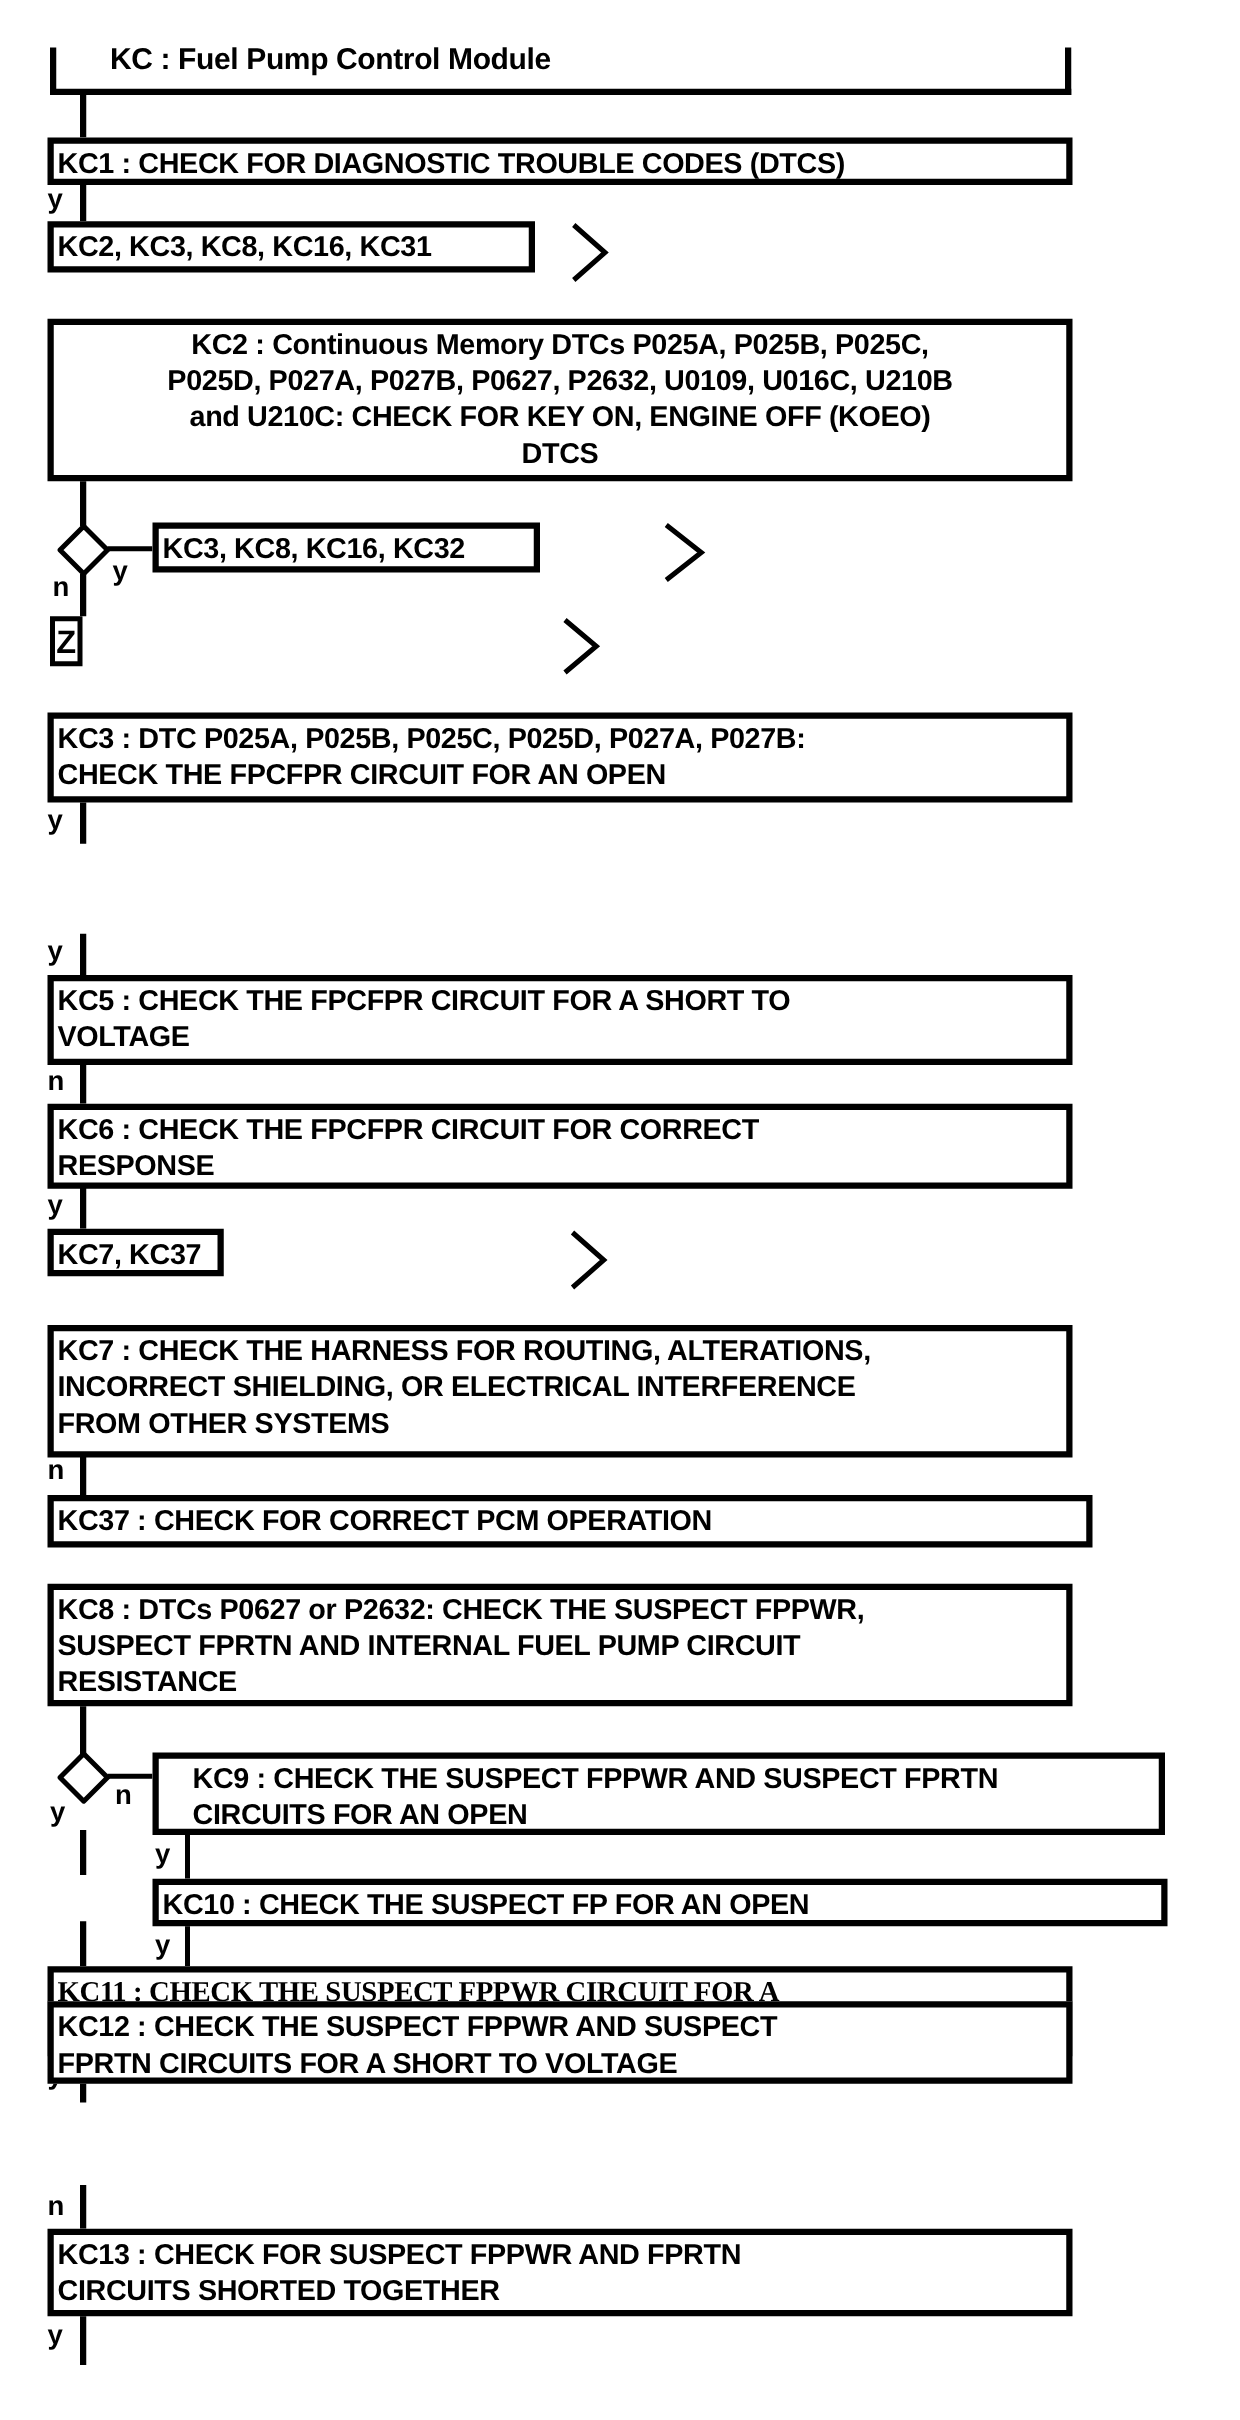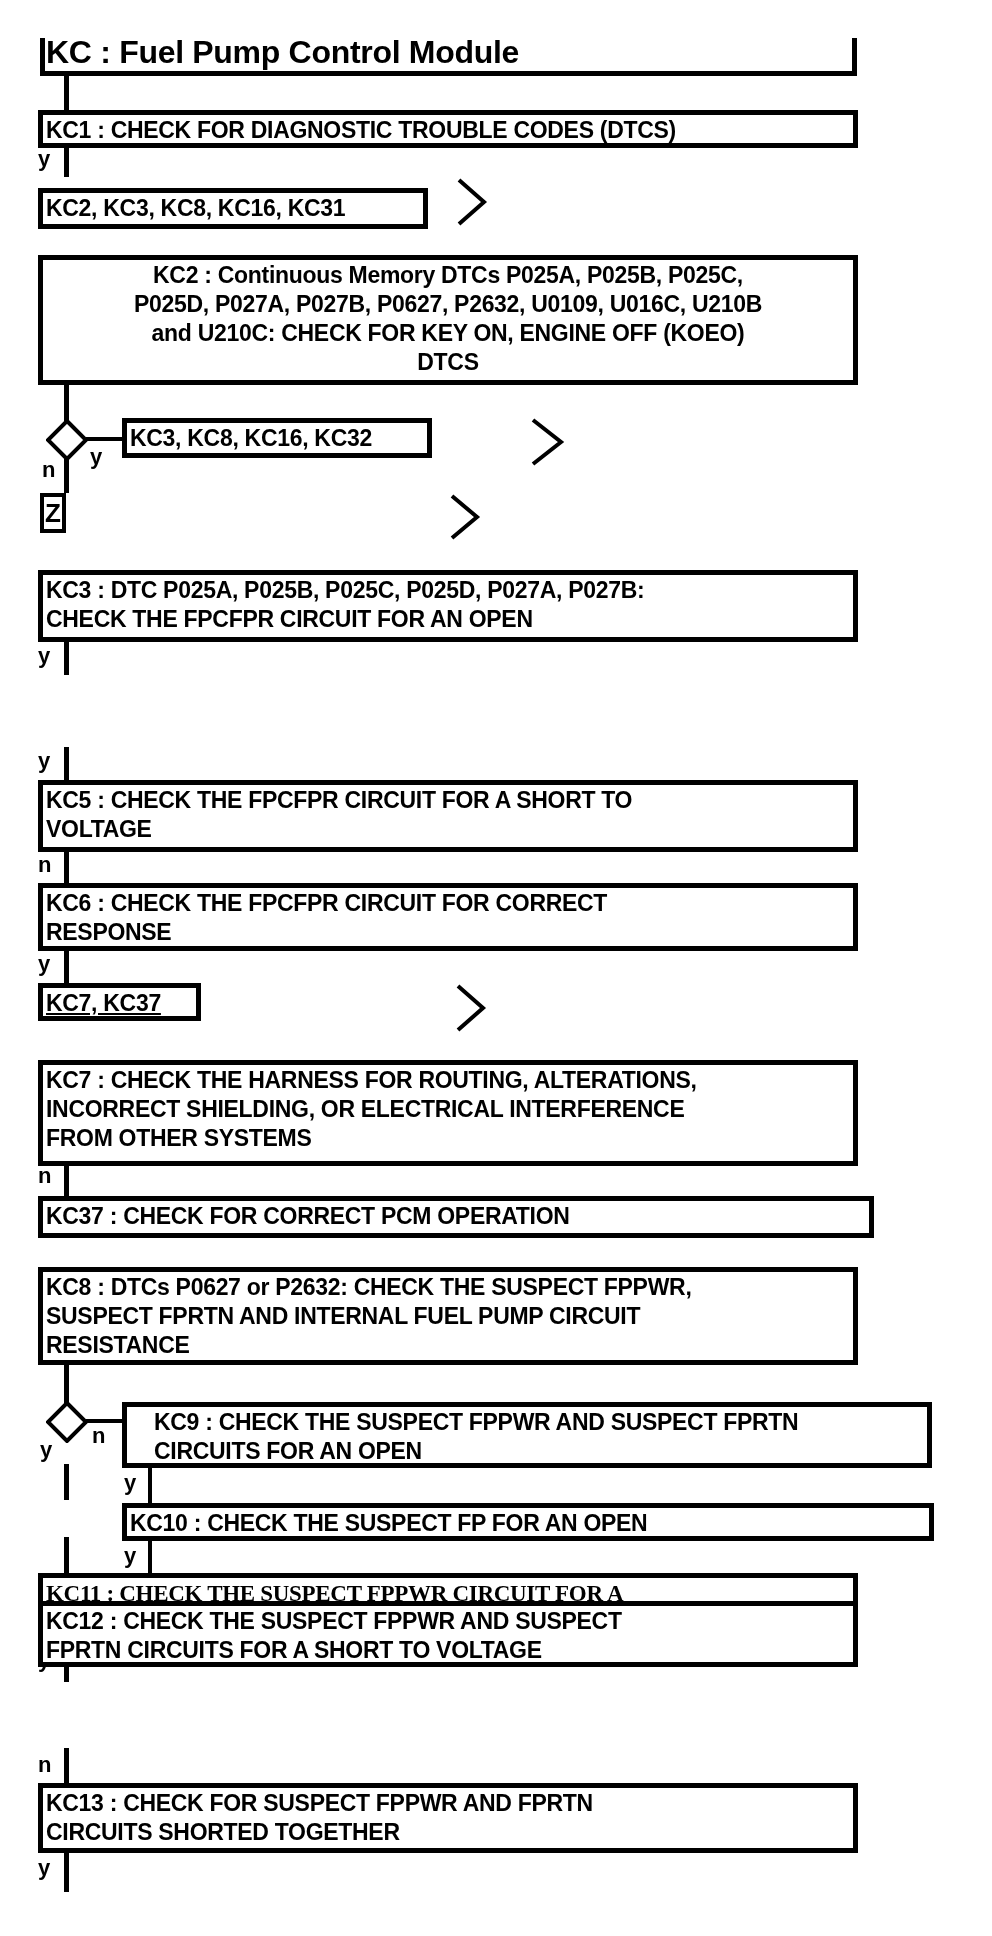--- a/index.html
+++ b/index.html
@@ -3,21 +3,21 @@
 <meta charset="utf-8">
 <style>
   html,body{margin:0;padding:0;background:#ffffff;}
   .canvas{
     position:relative;width:992px;height:1936px;background:#ffffff;
     font-family:"Liberation Sans","DejaVu Sans",sans-serif;
     color:#000;overflow:hidden;
   }
   .abs{position:absolute;}
   .title{
-    font-size:32px;font-weight:700;letter-spacing:-0.3px;white-space:nowrap;
+    font-size:24px;font-weight:700;letter-spacing:-0.3px;white-space:nowrap;padding-left:42px;
   }
   .bar{background:#000;}
   .box{
     position:absolute;box-sizing:border-box;border:5px solid #000;background:#fff;
     font-size:23px;font-weight:700;line-height:29px;letter-spacing:-0.3px;
     white-space:pre-line;padding:1px 3px 0 3px;overflow:hidden;
   }
   .zbox{
     position:absolute;box-sizing:border-box;border:4px solid #000;background:#fff;
     font-size:26px;font-weight:700;text-align:center;line-height:32px;padding:0;
@@ -39,21 +39,21 @@
   <div class="abs bar" style="left:40px;top:38px;width:5px;height:38px;"></div>
   <div class="abs bar" style="left:40px;top:71px;width:817px;height:5px;"></div>
   <div class="abs bar" style="left:852px;top:38px;width:5px;height:38px;"></div>
 
   <div class="vline" style="left:64px;top:76px;height:34px;"></div>
 
   <div class="box" style="left:38px;top:110px;width:820px;height:38px;">KC1 : CHECK FOR DIAGNOSTIC TROUBLE CODES (DTCS)</div>
 
   <div class="lbl" style="left:38px;top:149px;">y</div>
   <div class="vline" style="left:64px;top:148px;height:29px;"></div>
-  <div class="box" style="left:38px;top:188px;width:390px;height:41px;">KC2, KC3, KC8, KC16, KC31</div>
+  <div class="box" style="left:38px;top:177px;width:390px;height:41px;">KC2, KC3, KC8, KC16, KC31</div>
   <svg class="abs" style="left:456px;top:178px;" width="32" height="48" viewBox="0 0 32 48">
     <polyline points="3,2 28,24 3,46" fill="none" stroke="#000" stroke-width="4"></polyline>
   </svg>
 
   <div class="box" style="left:38px;top:255px;width:820px;height:130px;text-align:center;">KC2 : Continuous Memory DTCs P025A, P025B, P025C,
 P025D, P027A, P027B, P0627, P2632, U0109, U016C, U210B
 and U210C: CHECK FOR KEY ON, ENGINE OFF (KOEO)
 DTCS</div>
   <div class="vline" style="left:64px;top:385px;height:36px;"></div>
 
@@ -86,21 +86,21 @@
   <div class="box" style="left:38px;top:780px;width:820px;height:72px;">KC5 : CHECK THE FPCFPR CIRCUIT FOR A SHORT TO
 VOLTAGE</div>
   <div class="lbl" style="left:38px;top:855px;">n</div>
   <div class="vline" style="left:64px;top:852px;height:31px;"></div>
 
   <div class="box" style="left:38px;top:883px;width:820px;height:68px;">KC6 : CHECK THE FPCFPR CIRCUIT FOR CORRECT
 RESPONSE</div>
   <div class="lbl" style="left:38px;top:954px;">y</div>
   <div class="vline" style="left:64px;top:950px;height:33px;"></div>
 
-  <div class="box" style="left:38px;top:983px;width:163px;height:38px;text-decoration:underline;">KC7, KC37</div>
+  <div class="box" style="left:38px;top:983px;width:141px;height:38px;">KC7, KC37</div>
   <svg class="abs" style="left:455px;top:984px;" width="32" height="48" viewBox="0 0 32 48">
     <polyline points="3,2 28,24 3,46" fill="none" stroke="#000" stroke-width="4"></polyline>
   </svg>
 
   <div class="box" style="left:38px;top:1060px;width:820px;height:106px;">KC7 : CHECK THE HARNESS FOR ROUTING, ALTERATIONS,
 INCORRECT SHIELDING, OR ELECTRICAL INTERFERENCE
 FROM OTHER SYSTEMS</div>
   <div class="lbl" style="left:38px;top:1166px;">n</div>
   <div class="vline" style="left:64px;top:1162px;height:34px;"></div>
 

